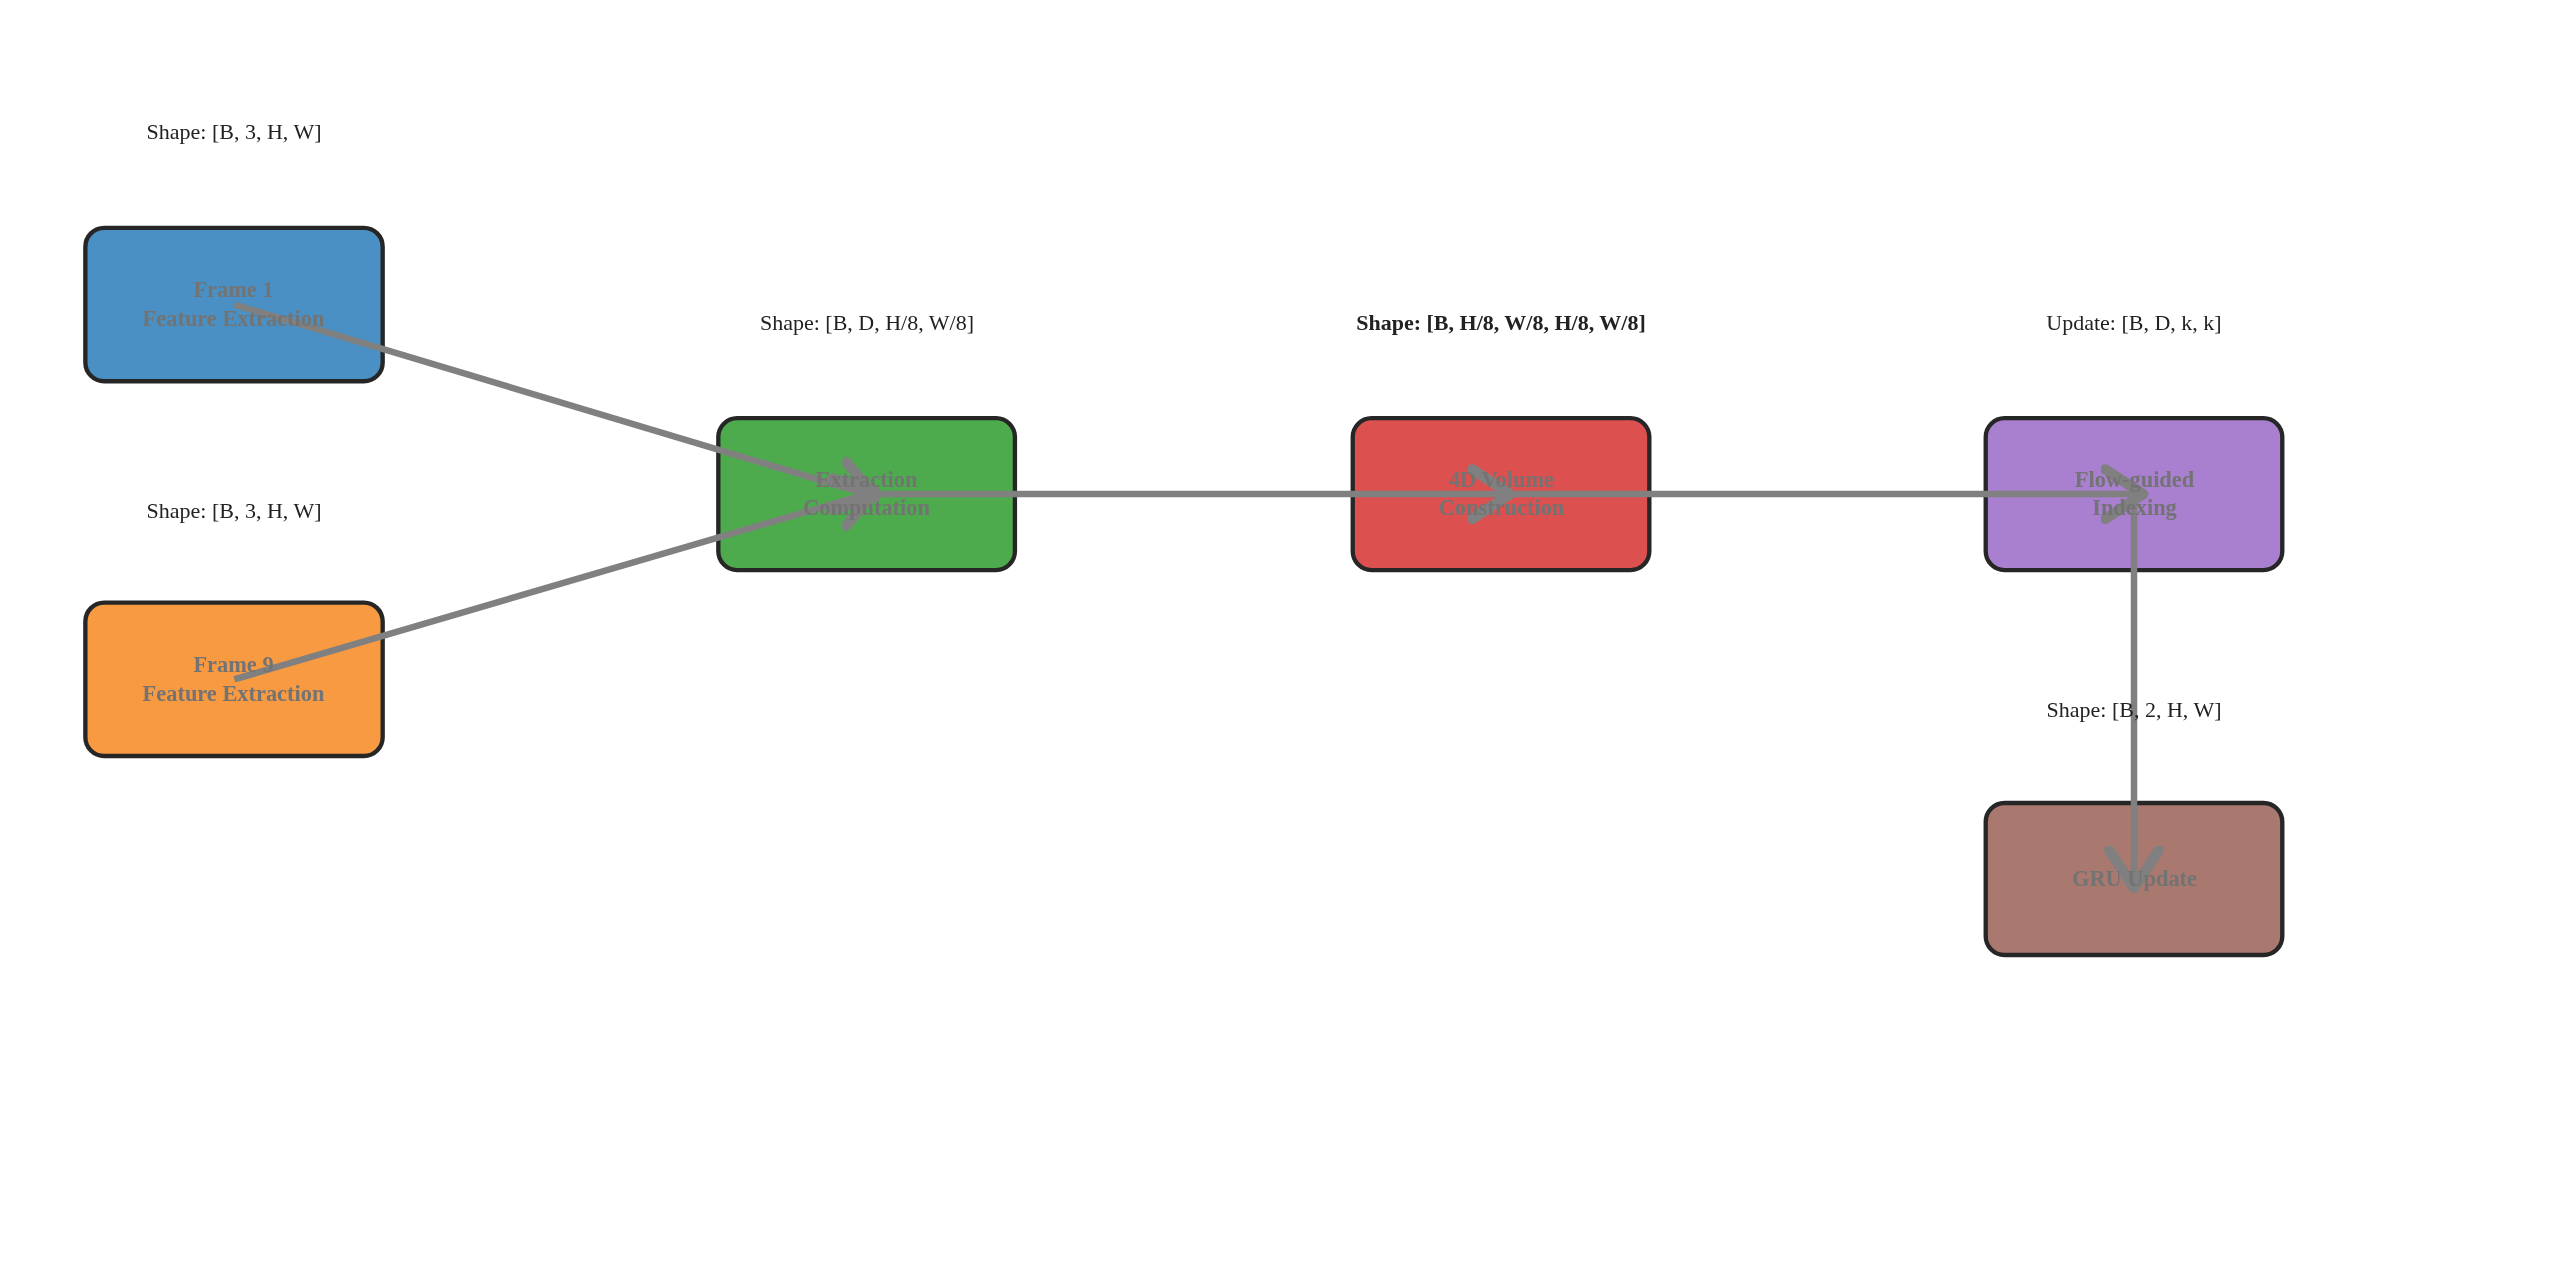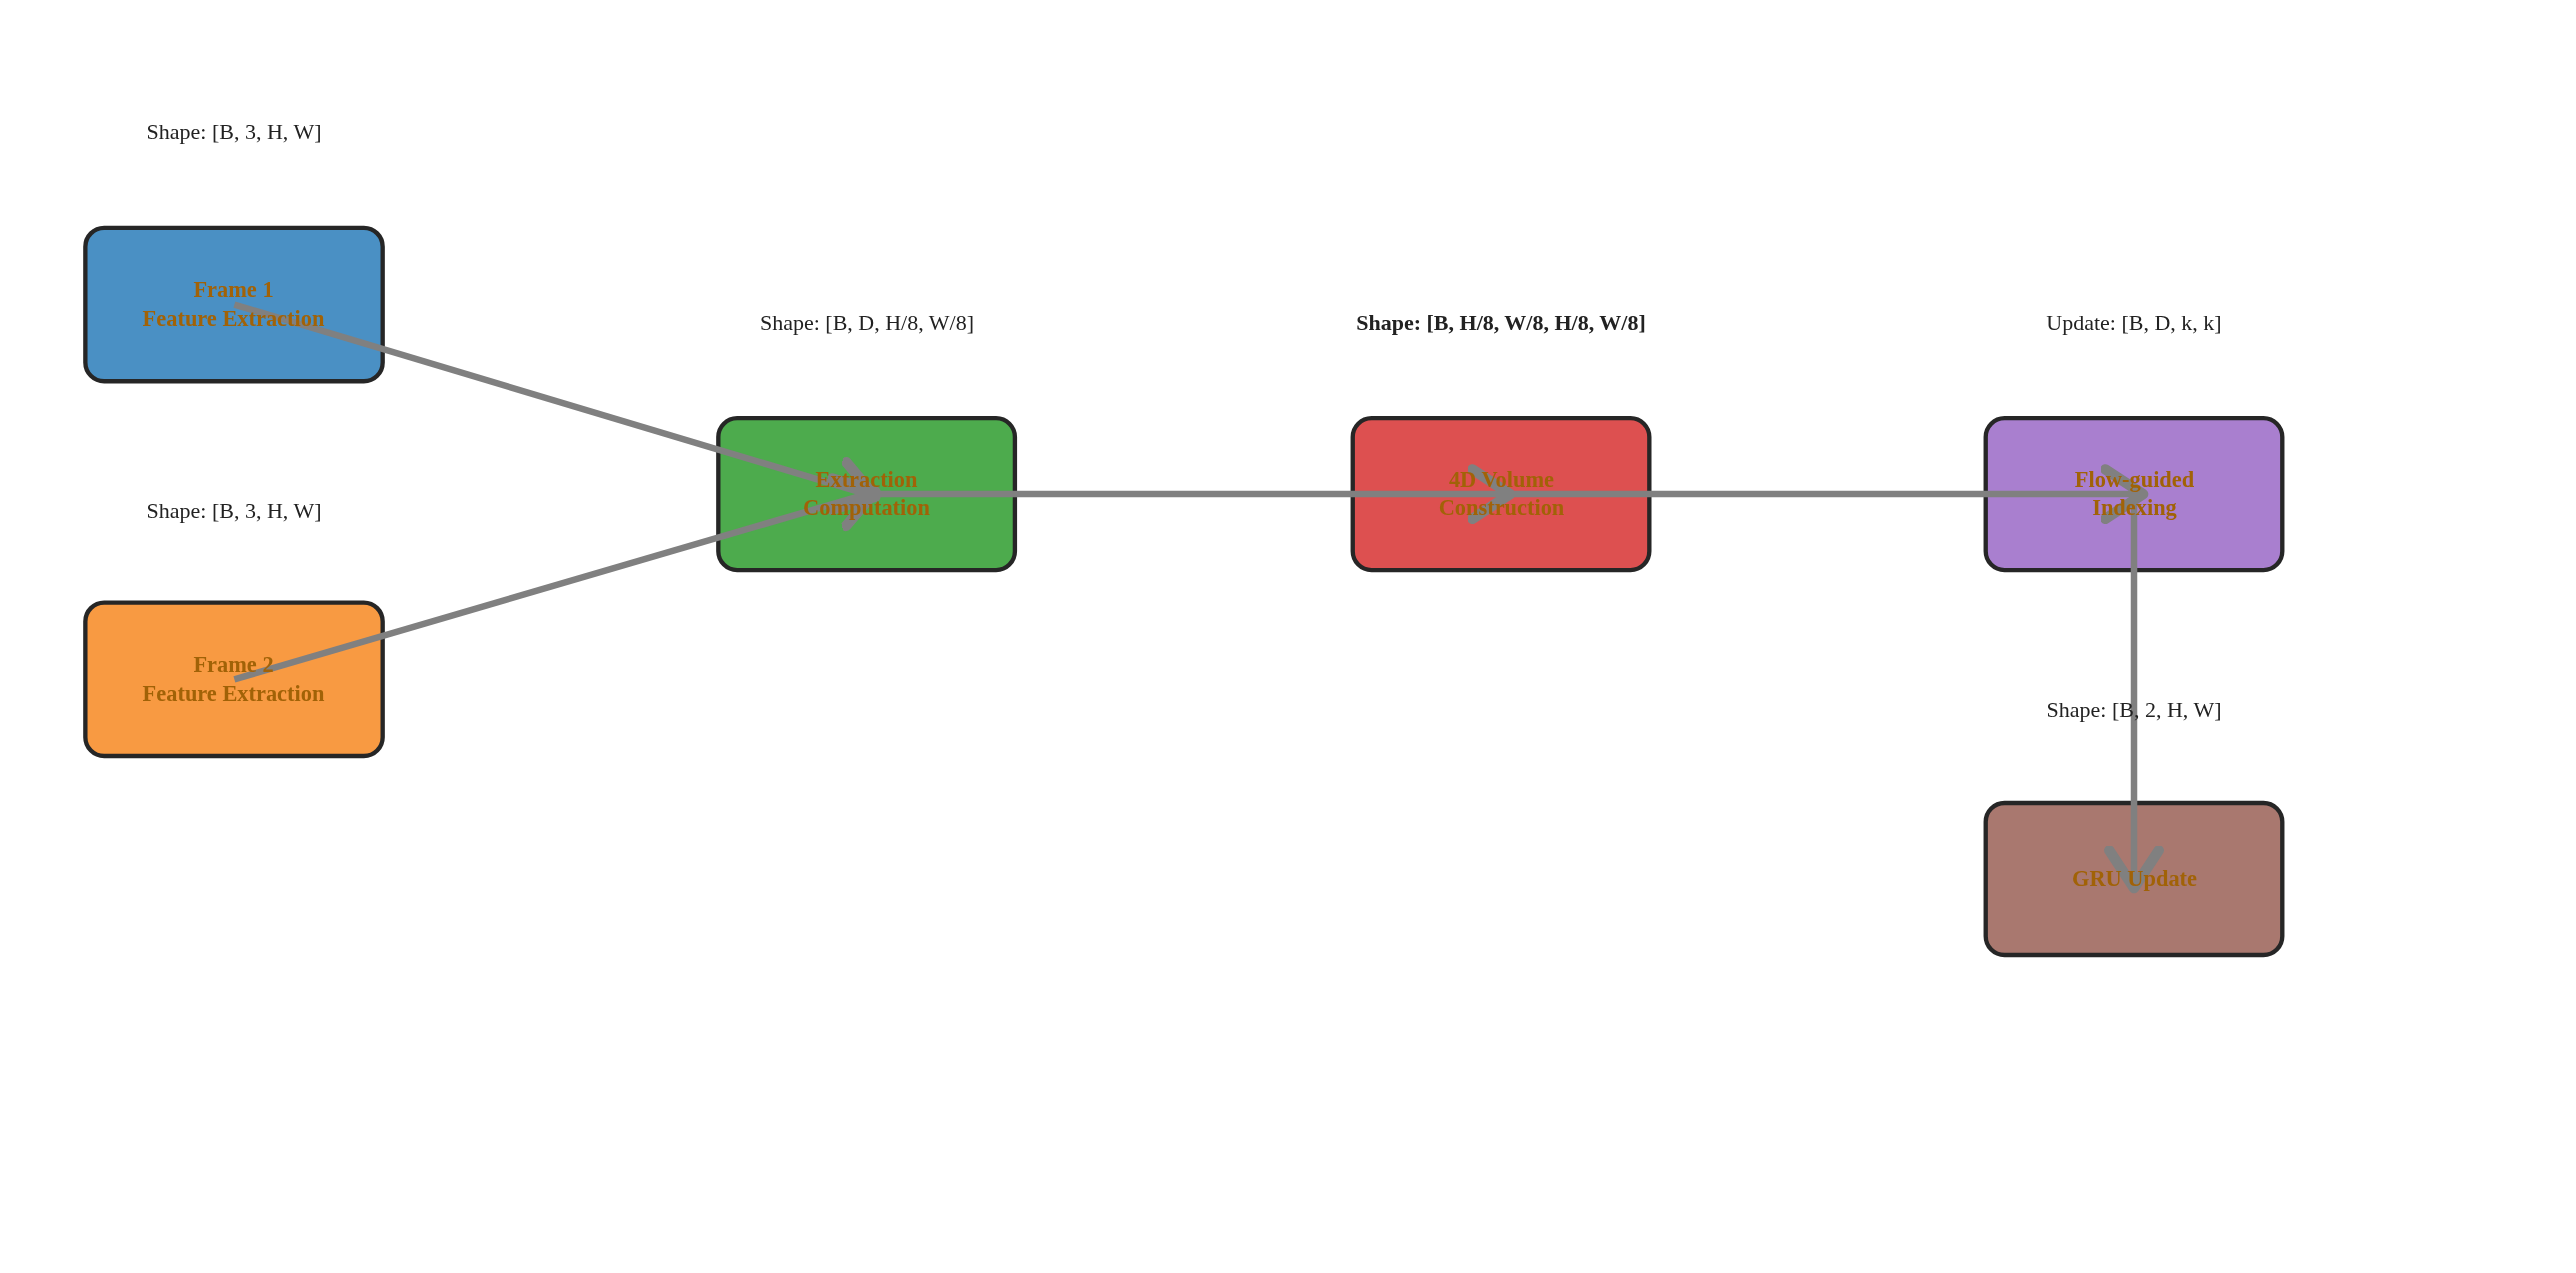--- a/index.html
+++ b/index.html
@@ -29,21 +29,21 @@
     width: 2576px;
     text-align: center;
     font-family: "Liberation Serif", "DejaVu Serif", serif;
     font-weight: bold;
     font-size: 32px;
     color: #1a1a1a;
     letter-spacing: 0.1px;
   }
   .node-label {
     position: absolute;
-    color: #a16207;
+    color: #737373;
     font-family: "Liberation Serif", "DejaVu Serif", serif;
     font-weight: bold;
     font-size: 22.4px;
     line-height: 1.26;
     text-align: center;
     white-space: pre-line;
     pointer-events: none;
     display: flex;
     align-items: center;
     justify-content: center;
@@ -85,21 +85,21 @@
         <line x1="1198" y1="683" x2="2075" y2="683" stroke="#808080" stroke-width="9" stroke-linecap="butt" marker-end="url(#arrowhead)"></line>
         <line x1="2075" y1="683" x2="2950" y2="683" stroke="#808080" stroke-width="9" stroke-linecap="butt" marker-end="url(#arrowhead)"></line>
         <line x1="2950" y1="683" x2="2950" y2="1215" stroke="#808080" stroke-width="9" stroke-linecap="butt" marker-end="url(#arrowhead)"></line>
       </g>
     </svg>
 
   <div id="labels-layer">
       <div class="node-label" style="left: 85px; top: 228px; width: 297px; height: 153px;">Frame 1
 Feature Extraction</div>
       <div class="shape-label" style="left: -200px; top: 119px; width: 868px;">Shape: [B, 3, H, W]</div>
-      <div class="node-label" style="left: 85px; top: 603px; width: 297px; height: 153px;">Frame 2
+      <div class="node-label" style="left: 85px; top: 603px; width: 297px; height: 153px;">Frame 9
 Feature Extraction</div>
       <div class="shape-label" style="left: -200px; top: 498px; width: 868px;">Shape: [B, 3, H, W]</div>
       <div class="node-label" style="left: 718px; top: 418px; width: 297px; height: 152px;">Extraction
 Computation</div>
       <div class="shape-label" style="left: 433px; top: 310px; width: 868px; font-family: Liberation Serif, serif;">Shape: [B, D, H/8, W/8]</div>
       <div class="node-label" style="left: 1353px; top: 418px; width: 297px; height: 152px;">4D Volume
 Construction</div>
       <div class="shape-label" style="left: 1067px; top: 310px; width: 868px; font-weight: bold;">Shape: [B, H/8, W/8, H/8, W/8]</div>
       <div class="node-label" style="left: 1986px; top: 418px; width: 297px; height: 152px;">Flow-guided
 Indexing</div>

